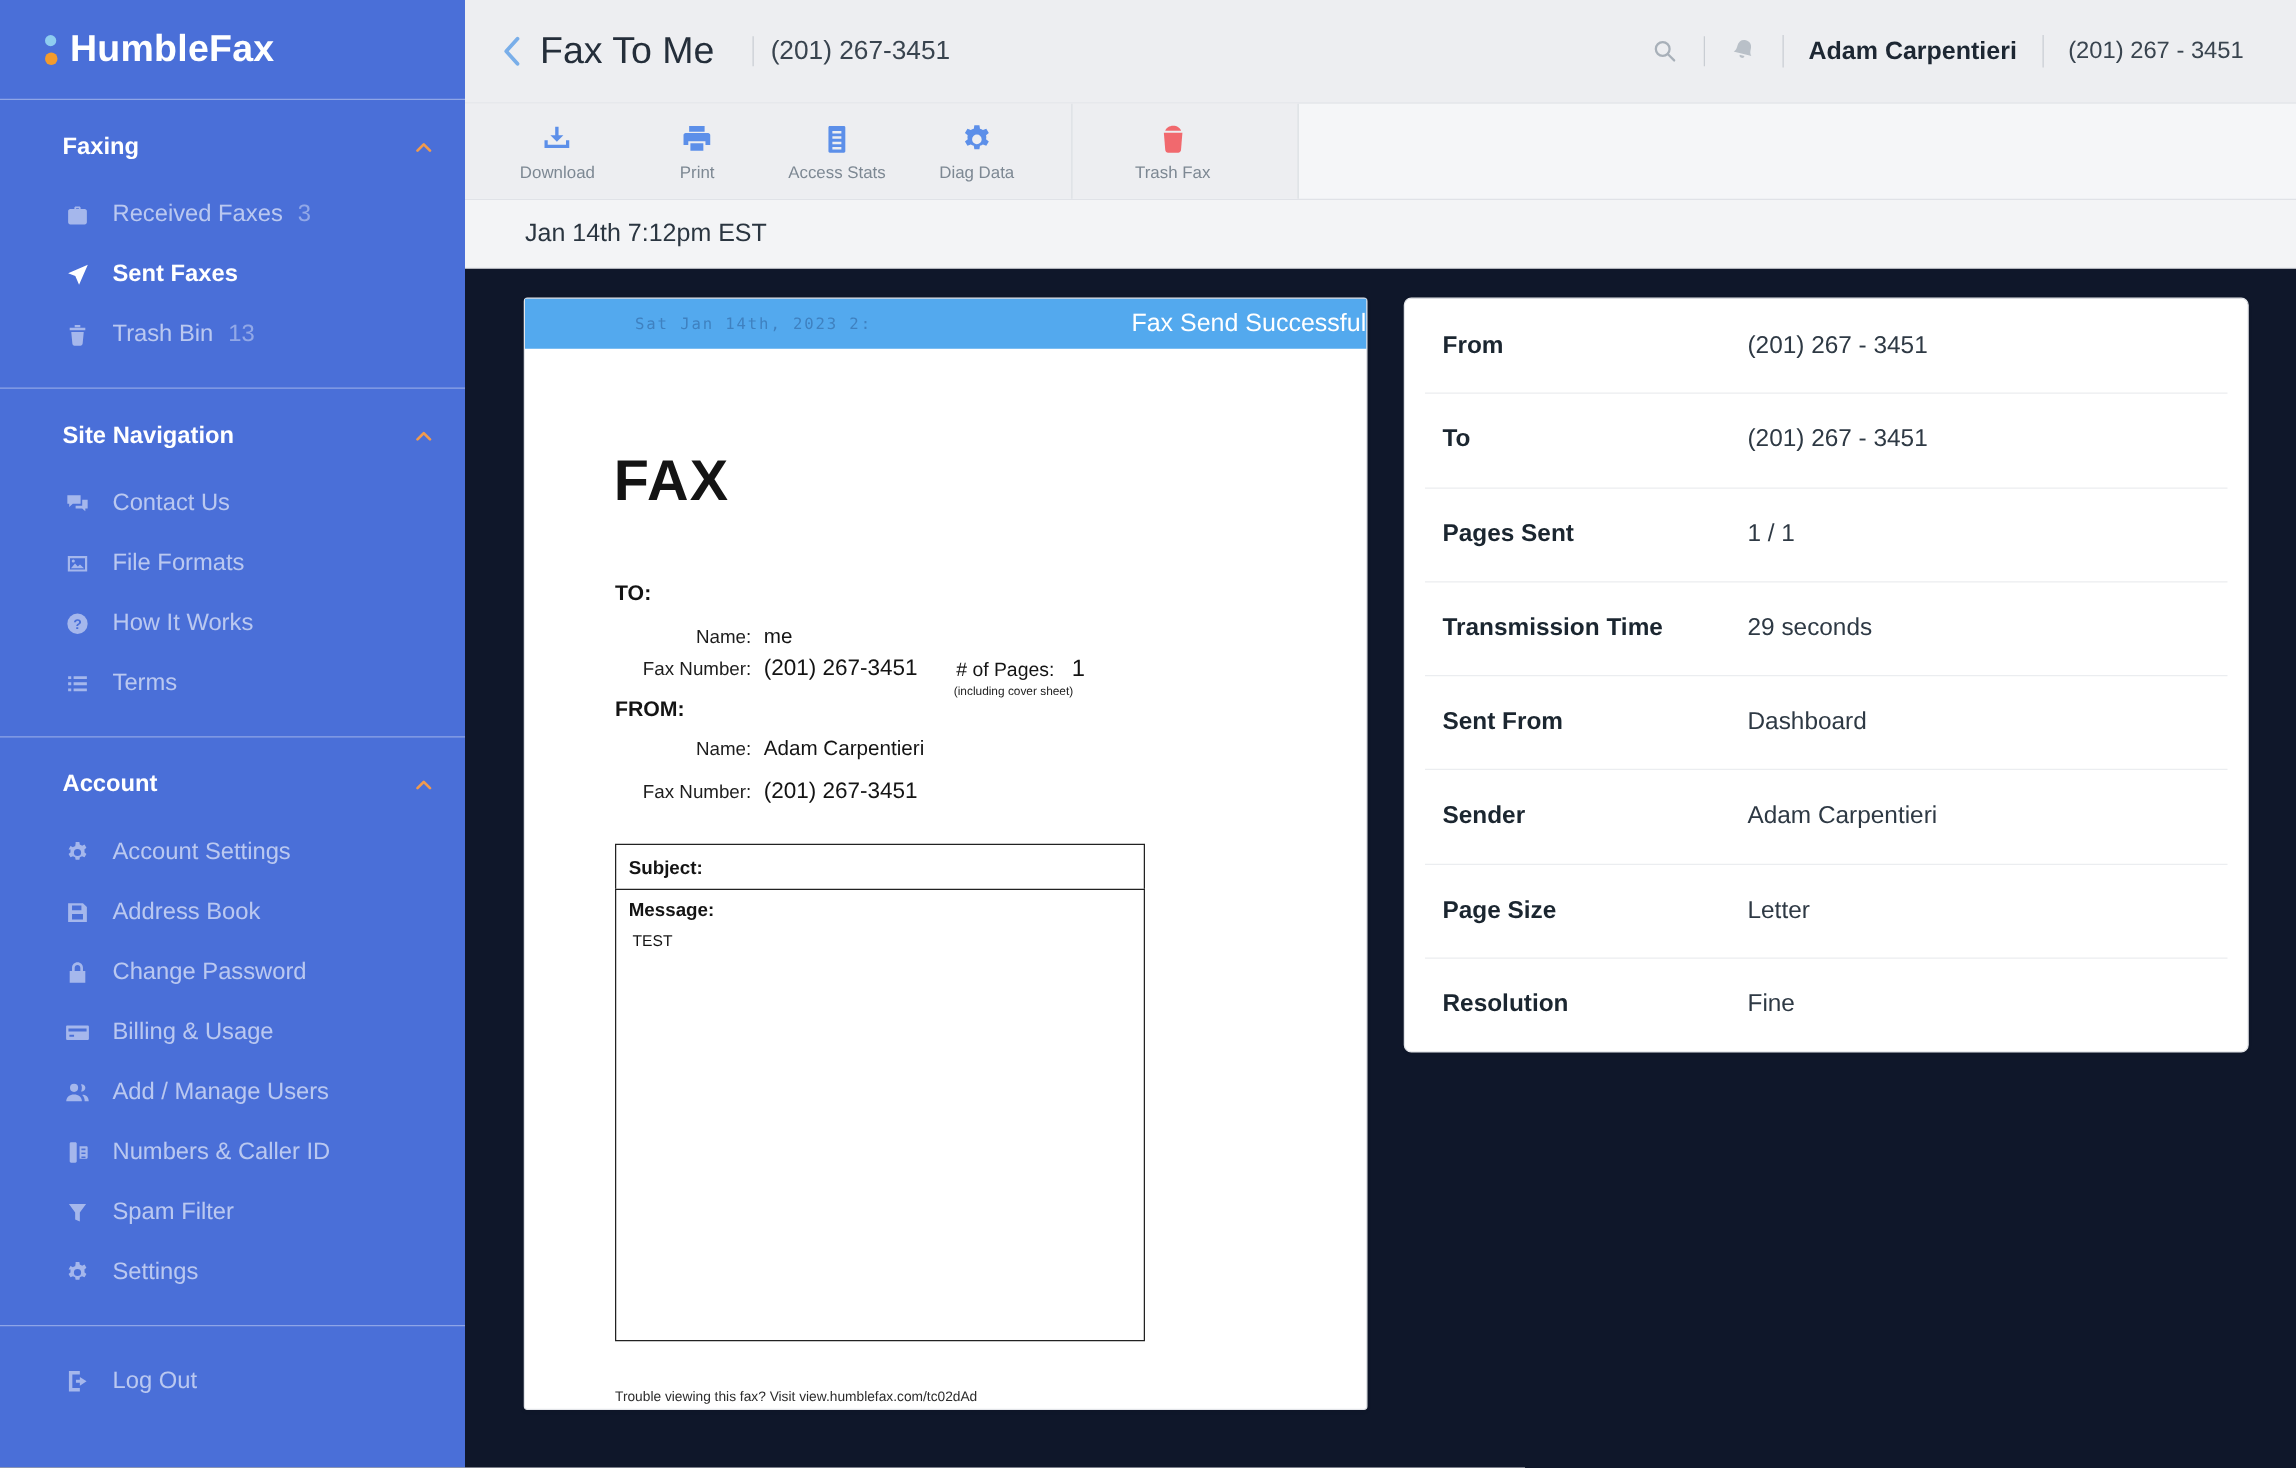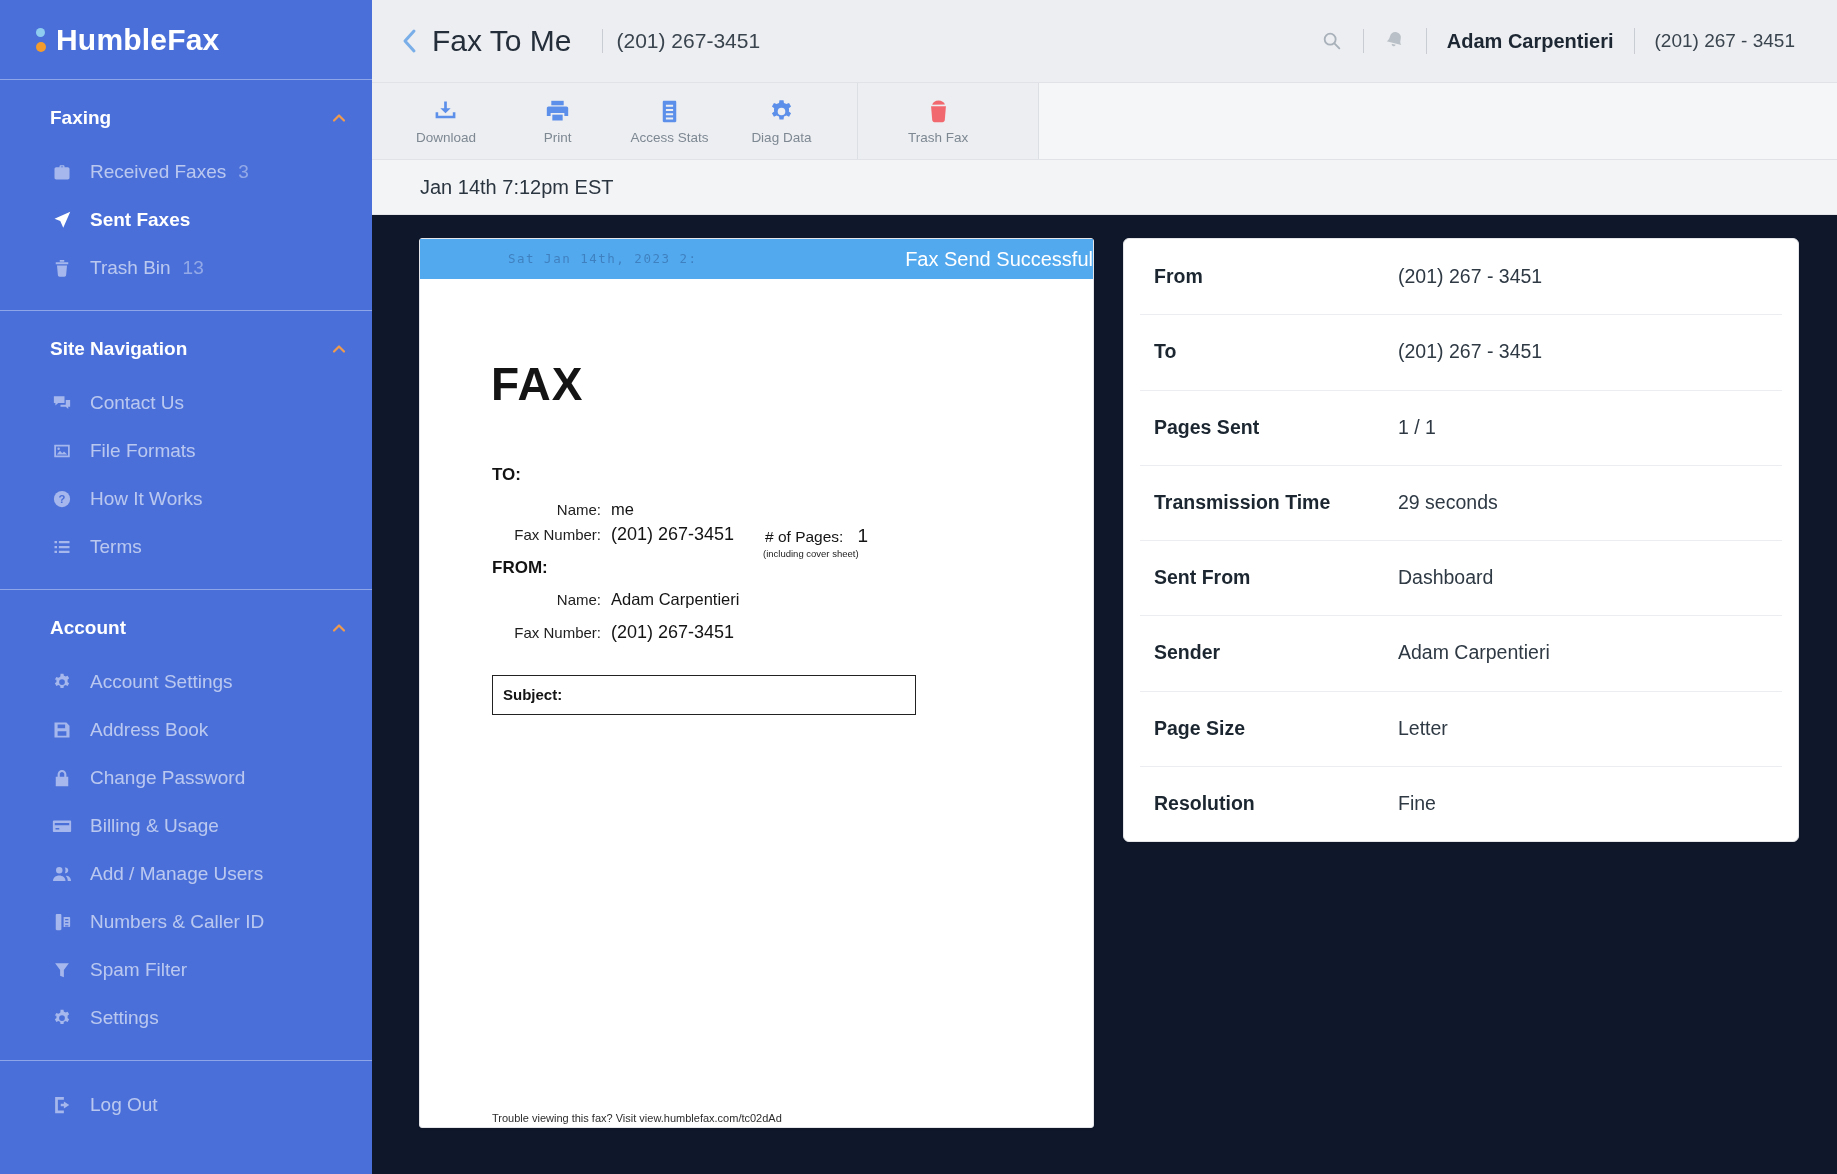--- a/index.html
+++ b/index.html
@@ -356,20 +356,24 @@
             <span class="fvalue">Adam Carpentieri</span>
           </div>
           <div class="fx frow" style="left:40px; top:343px;">
             <span class="flabel">Fax Number:</span>
             <span class="fvalue num">(201) 267-3451</span>
           </div>
 
           <div class="fbox subject-box">
             <span>Subject:</span>
           </div>
+          <div class="fbox message-box">
+            <div class="message-label">Message:</div>
+            <div class="message-text">TEST</div>
+          </div>
 
           <div class="fx fax-note">Trouble viewing this fax? Visit view.humblefax.com/tc02dAd</div>
         </div>
       </section>
 
       <section class="details-card">
         <div class="detail-row">
           <span class="detail-label">From</span>
           <span class="detail-value">(201) 267 - 3451</span>
         </div>

